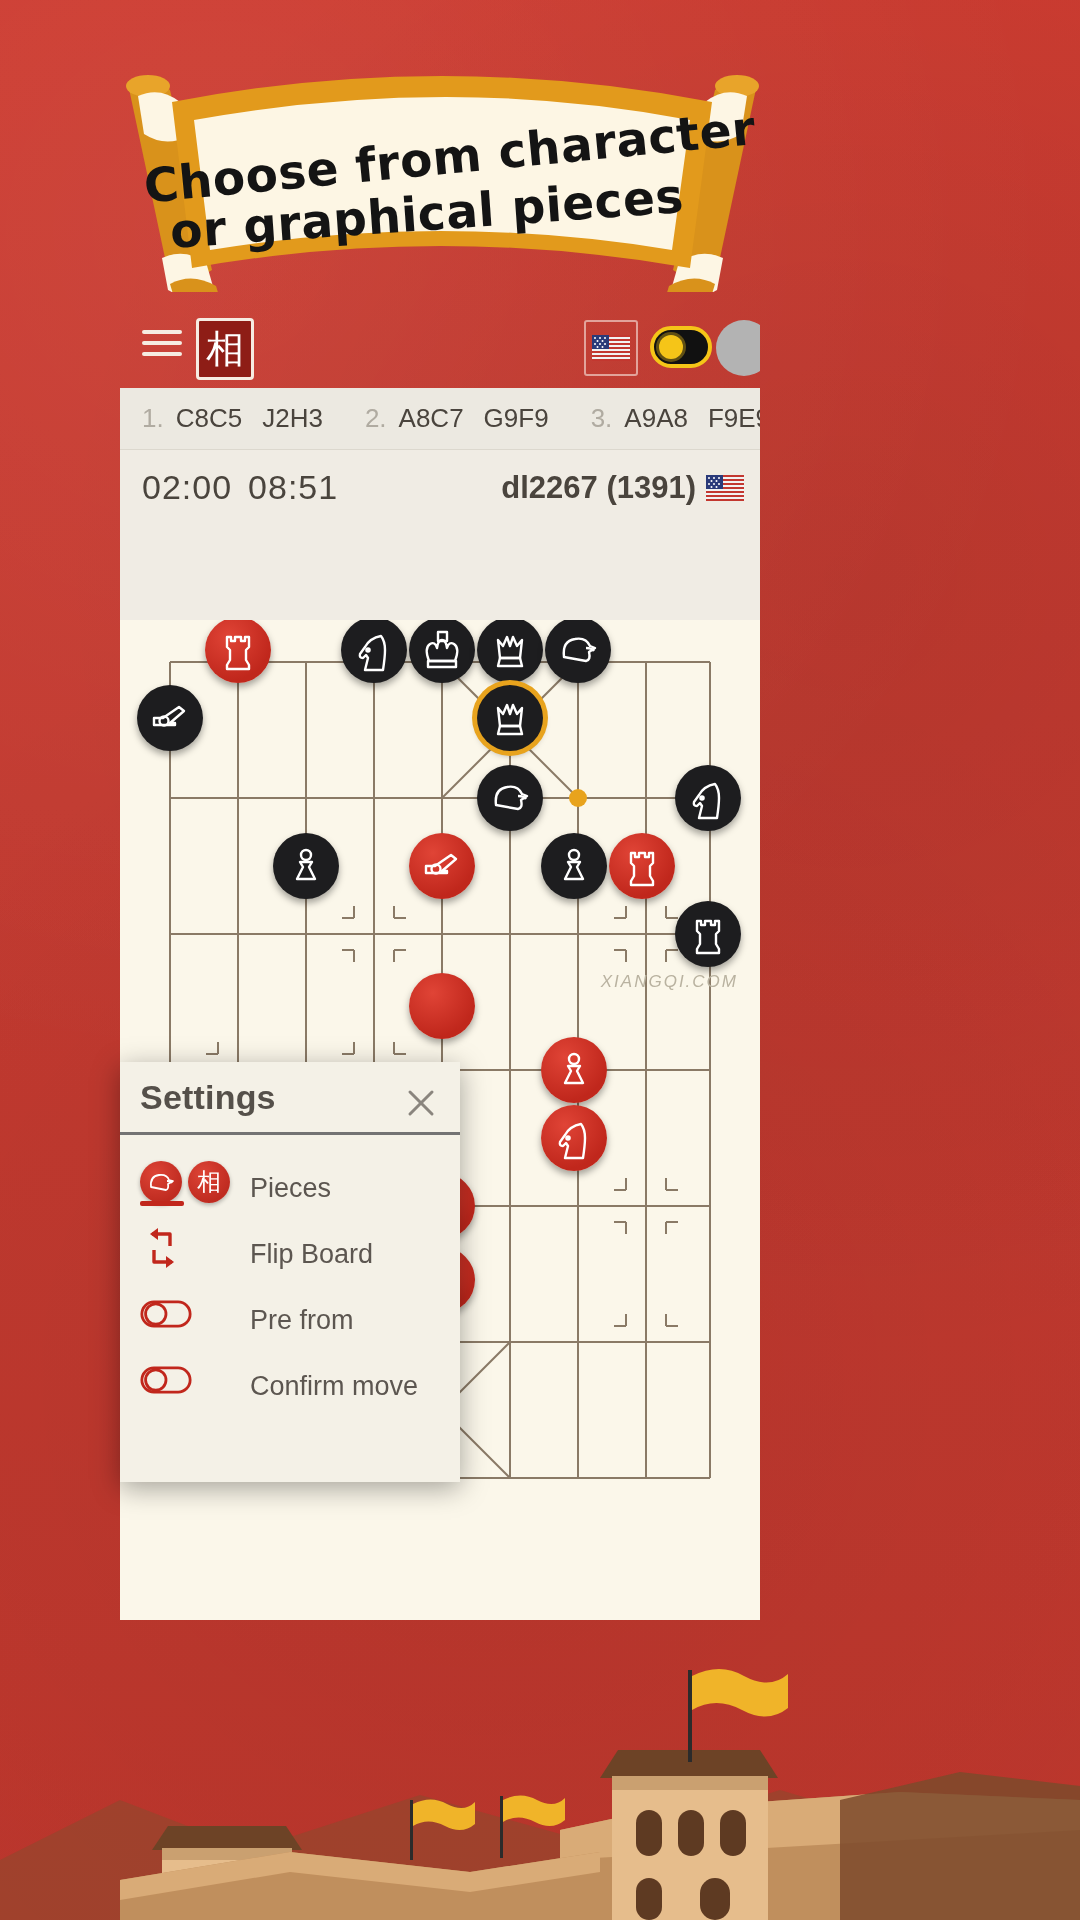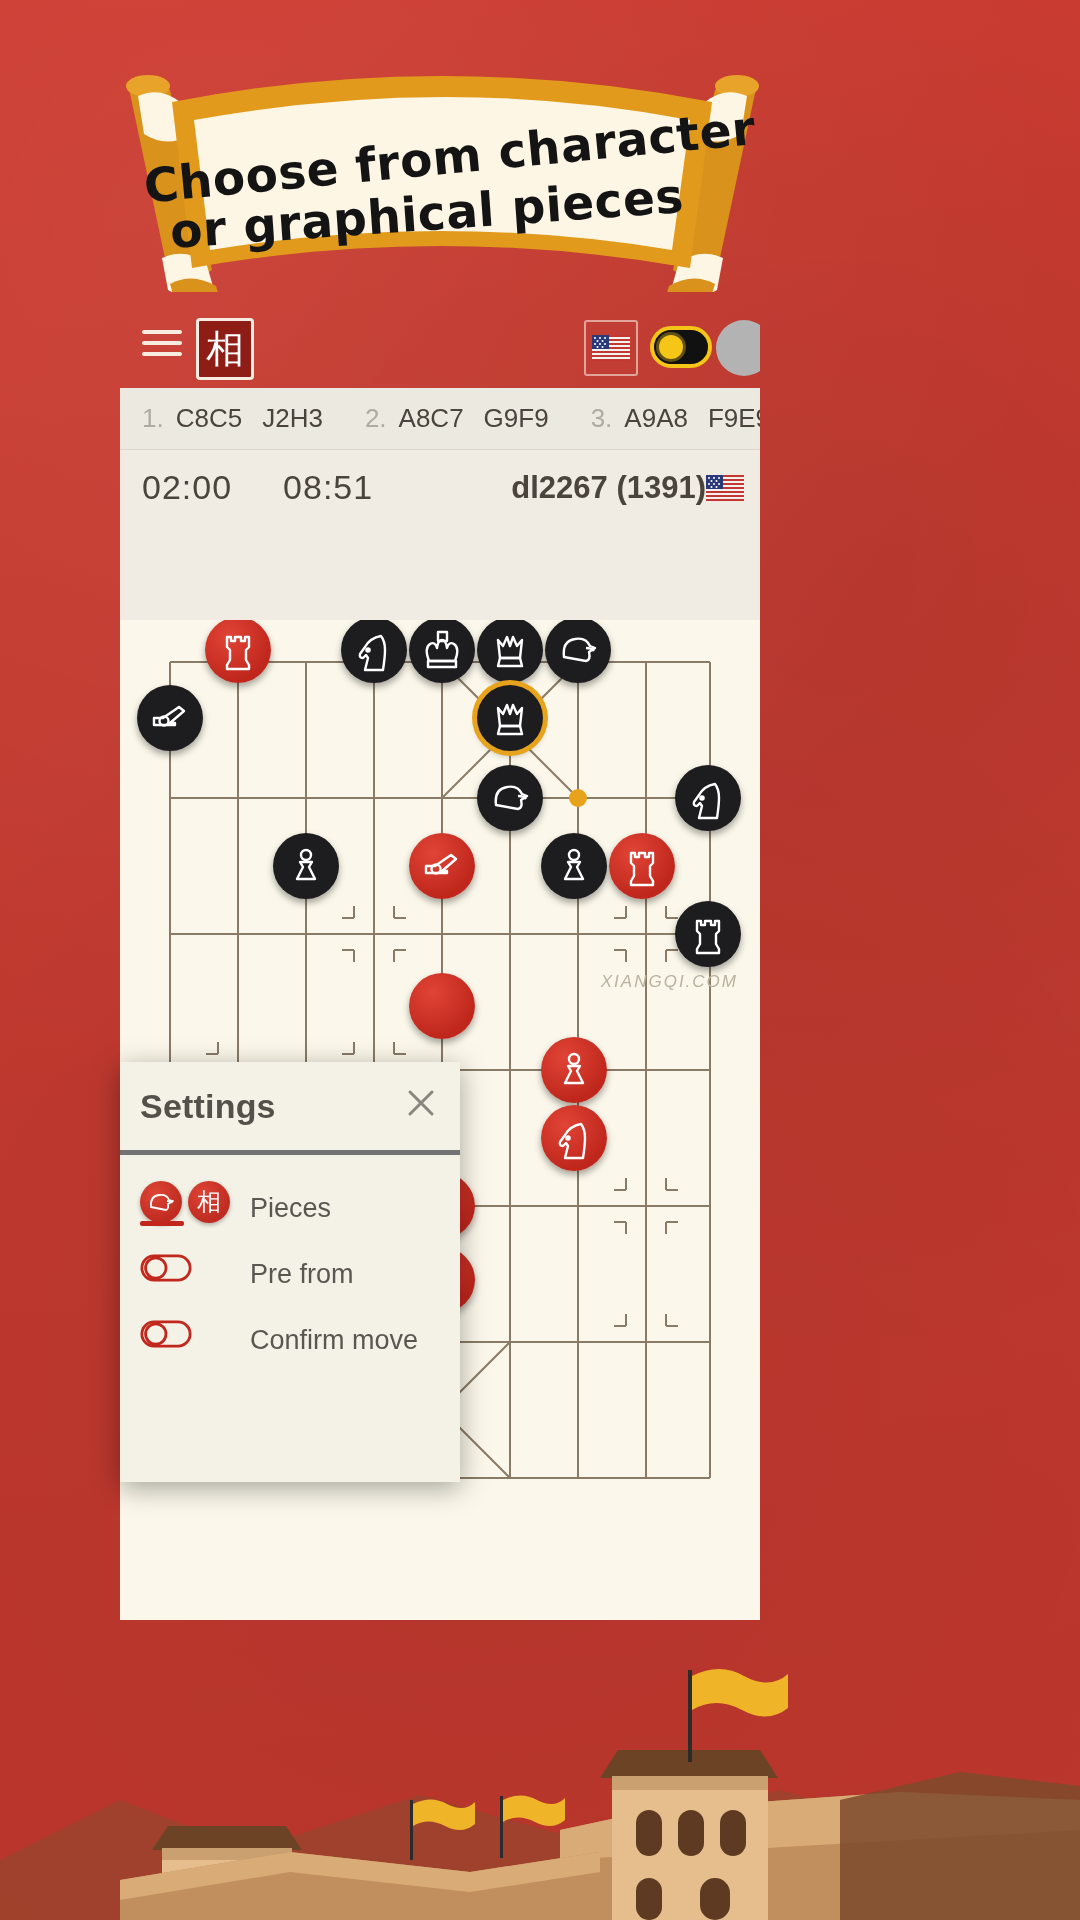--- a/index.html
+++ b/index.html
@@ -93,25 +93,25 @@
   }
   .mv-group{ display:inline-flex; align-items:baseline; margin-right:22px; }
   .mv-num{ color:#b0aba1; font-size:26px; margin-right:12px; }
   .mv-move{ color:#4a443d; font-size:26px; margin-right:20px; }
 
   
   #infobar{
     position:absolute; left:0; top:150px; width:640px; height:170px;
     background:#f0ece4;
   }
-  #clocks{ position:absolute; left:22px; top:18px; display:flex; gap:51px; }
+  #clocks{ position:absolute; left:22px; top:18px; display:flex; gap:16px; }
   .clock{ font-size:34px; color:#4a443d; letter-spacing:1px; }
   #player{
     position:absolute; right:16px; top:20px;
-    display:flex; align-items:center; 
+    display:flex; align-items:center; gap:10px;
   }
   #player .pname{ font-size:31px; font-weight:bold; color:#4a443d; }
   #player .pflag{ width:38px; height:26px; }
 
   
   #board{
     position:absolute; left:0; top:320px; width:640px; height:1000px;
     background:#fbf7ea;
     overflow:hidden;
   }
@@ -140,22 +140,22 @@
   
   #settings{
     position:absolute; left:120px; top:1062px;
     width:340px; height:420px;
     background:#f4f1e7;
     box-shadow:0 6px 26px rgba(0,0,0,.35);
     z-index:40;
     overflow:hidden;
   }
   #settings-head{
-    position:relative; height:93px;
-    border-bottom:5px solid #737373;
+    position:relative; height:73px;
+    border-bottom:3px solid #737373;
     display:flex; align-items:center;
   }
   #settings-title{
     font-size:34px; font-weight:bold; color:#55504a;
     margin-left:20px; letter-spacing:.2px;
   }
   #settings-close{
     position:absolute; right:20px; top:22px; width:38px; height:38px;
     cursor:pointer;
   }
@@ -534,20 +534,33 @@
         </div>
         <div class="mini-piece">
           <span class="han">相</span>
         </div>
         <div class="sel-underline"></div>
       </div>
       <div class="slabel">Pieces</div>
     </div>
 
 
+    <div class="srow">
+      <div class="sicon">
+        <svg viewBox="0 0 44 44" width="44" height="44">
+          <g stroke="#c1271c" stroke-width="3.4" fill="none" stroke-linejoin="round">
+            <path d="M12 8 h18 v12"></path>
+            <path d="M32 36 H14 V24"></path>
+          </g>
+          <path d="M18 2 l-8 6 8 6 Z" fill="#c1271c"></path>
+          <path d="M26 30 l8 6 -8 6 Z" fill="#c1271c"></path>
+        </svg>
+      </div>
+      <div class="slabel">Flip Board</div>
+    </div>
 
     <div class="srow">
       <div class="sicon">
         <svg viewBox="0 0 56 32" width="52" height="30">
           <rect x="2" y="3" width="52" height="26" rx="13" fill="none" stroke="#c1271c" stroke-width="3"></rect>
           <circle cx="17" cy="16" r="11" fill="none" stroke="#c1271c" stroke-width="3"></circle>
         </svg>
       </div>
       <div class="slabel">Pre from</div>
     </div>

